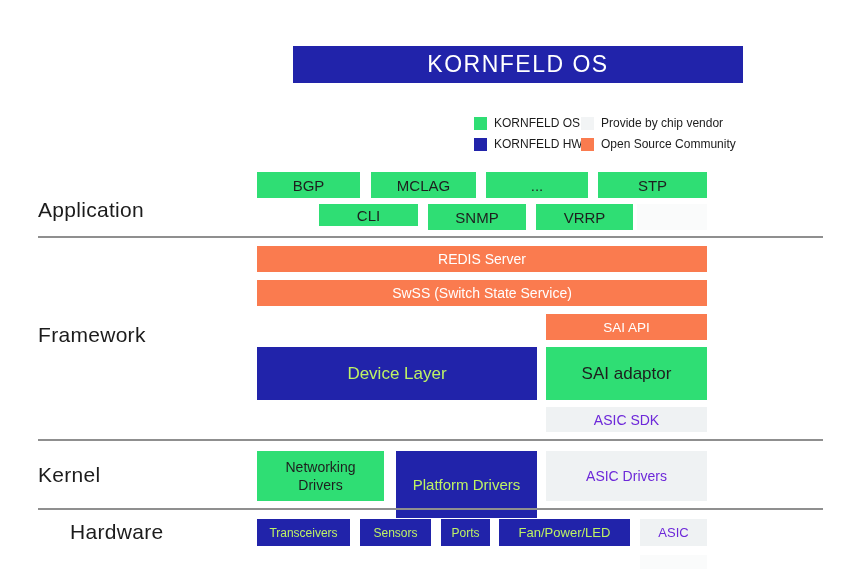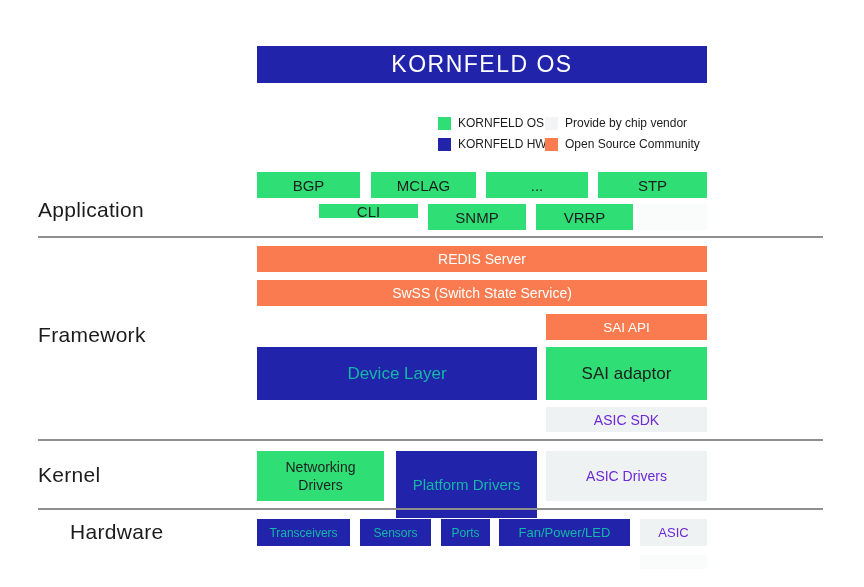--- a/index.html
+++ b/index.html
@@ -1,26 +1,26 @@
 <!DOCTYPE html>
 <html><head>
 <meta charset="utf-8">
 <style>
   html,body{margin:0;padding:0;}
   body{
     width:864px;height:587px;position:relative;background:#ffffff;
     font-family:"Liberation Sans", sans-serif;overflow:hidden;
   }
-  .abs{position:absolute;}
+  .abs{position:absolute;margin-left:36px;}
   .box{
     position:absolute;display:flex;align-items:center;justify-content:center;
     text-align:center;box-sizing:border-box;
   }
   .c-green{background:#2FDE74;color:#1E1E1E;}
-  .c-blue{background:#2123AA;color:#14b8a6;}
+  .c-blue{background:#2123AA;color:#bef264;}
   .c-orange{background:#FA7B4F;color:#ffffff;}
   .c-chip{background:#EFF2F3;color:#6d28d9;}
   .c-ghost{background:#FAFBFB;}
   .title-banner{
     left:257px;top:46px;width:450px;height:37px;background:#2123AA;color:#fff;
     font-size:23px;letter-spacing:1.5px;display:flex;align-items:center;justify-content:center;
   }
   .legend{
     left:438px;top:116px;display:grid;grid-template-columns:107px auto;
     row-gap:7px;column-gap:0;
@@ -34,21 +34,21 @@
   }
   .divider{
     position:absolute;left:38px;width:785px;height:2px;background:#8F8F8F;
   }
   
   .b-bgp{left:257px;top:172px;width:103px;height:26px;font-size:15px;}
   .b-mclag{left:371px;top:172px;width:105px;height:26px;font-size:15px;}
   .b-dots{left:486px;top:172px;width:102px;height:26px;font-size:15px;}
   .b-stp{left:598px;top:172px;width:109px;height:26px;font-size:15px;}
   
-  .b-cli{left:319px;top:204px;width:99px;height:14px;font-size:15px;}
+  .b-cli{left:319px;top:204px;width:99px;height:22px;font-size:15px;}
   .b-snmp{left:428px;top:204px;width:98px;height:26px;font-size:15px;}
   .b-vrrp{left:536px;top:204px;width:97px;height:26px;font-size:15px;}
   .b-ghost1{left:637px;top:204px;width:70px;height:26px;}
   
   .b-redis{left:257px;top:246px;width:450px;height:26px;font-size:14px;}
   .b-swss{left:257px;top:280px;width:450px;height:26px;font-size:14px;}
   .b-saiapi{left:546px;top:314px;width:161px;height:26px;font-size:13.5px;}
   .b-device{left:257px;top:347px;width:280px;height:53px;font-size:17px;}
   .b-saiadaptor{left:546px;top:347px;width:161px;height:53px;font-size:17px;}
   .b-asicsdk{left:546px;top:407px;width:161px;height:25px;font-size:14px;}

